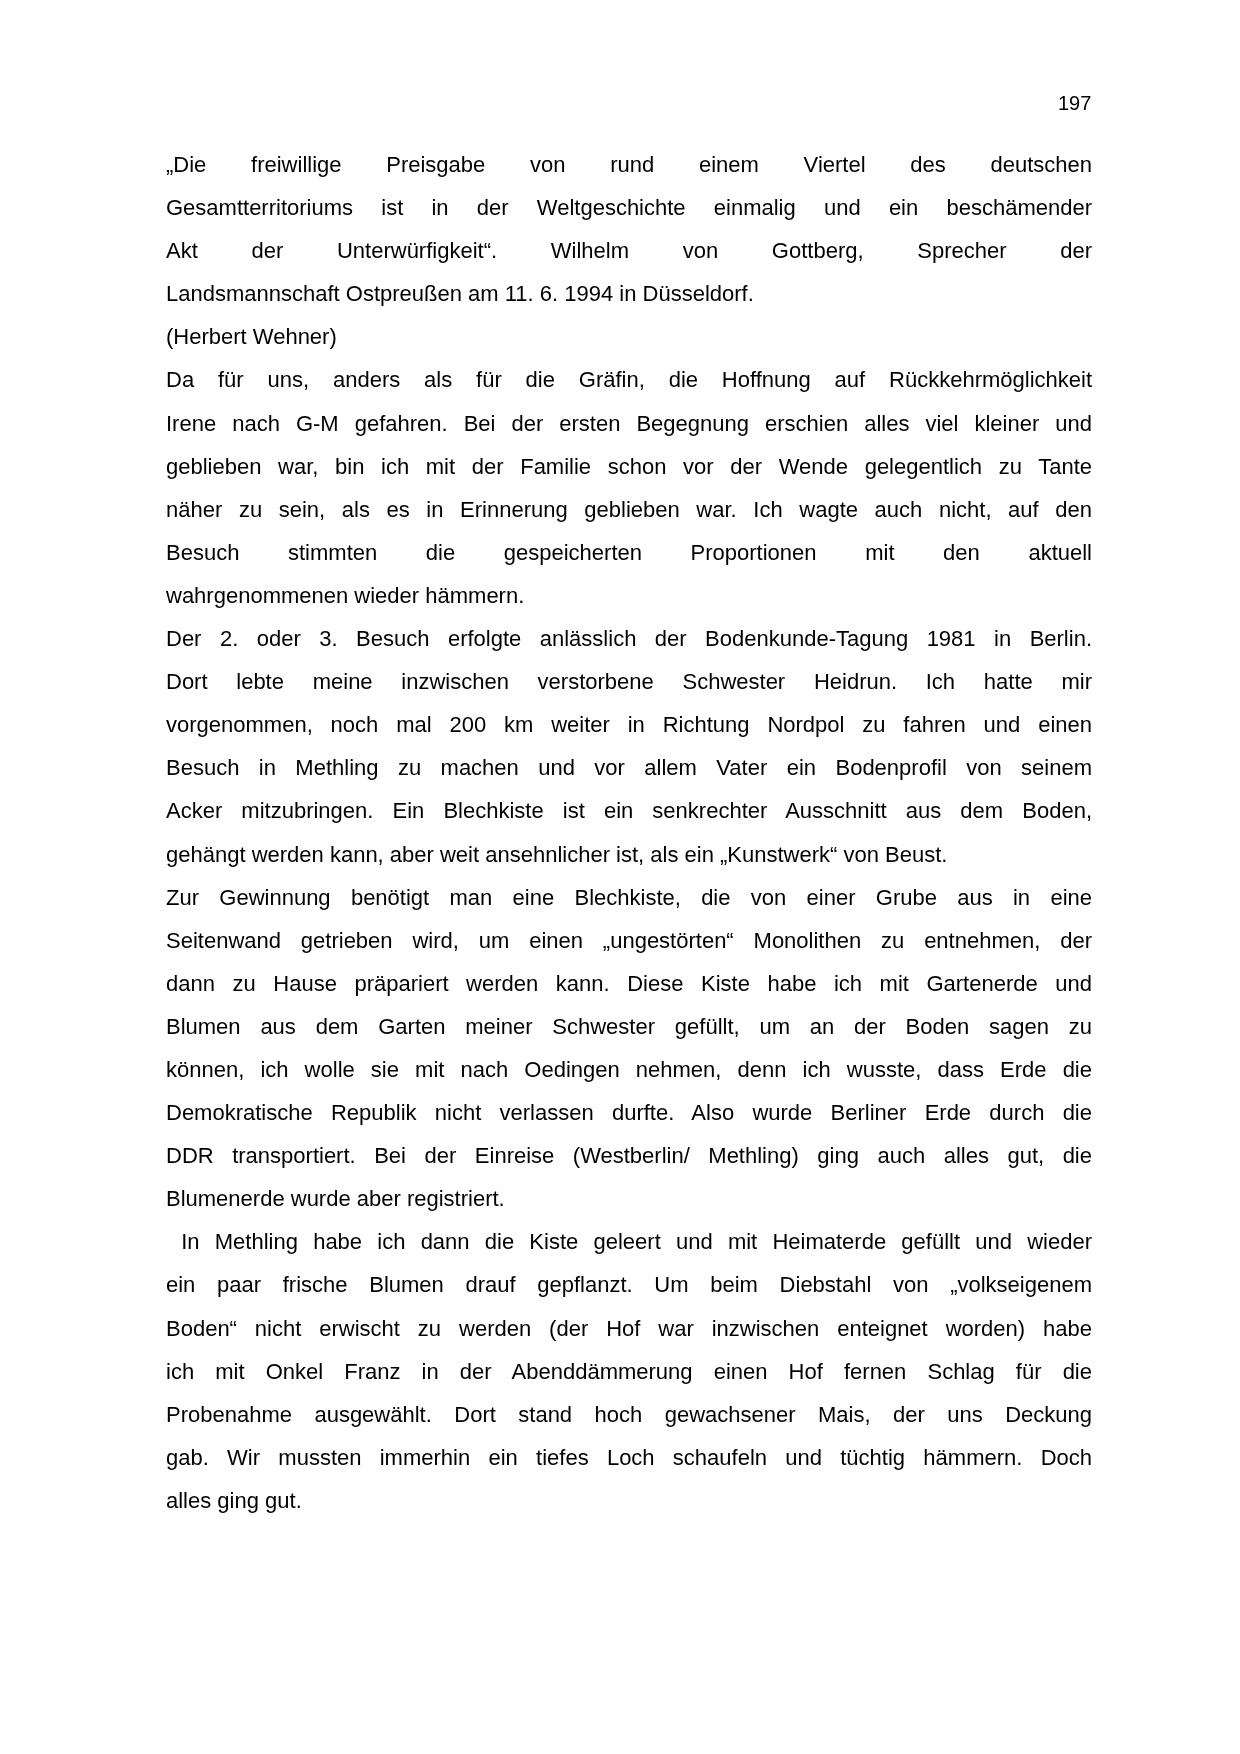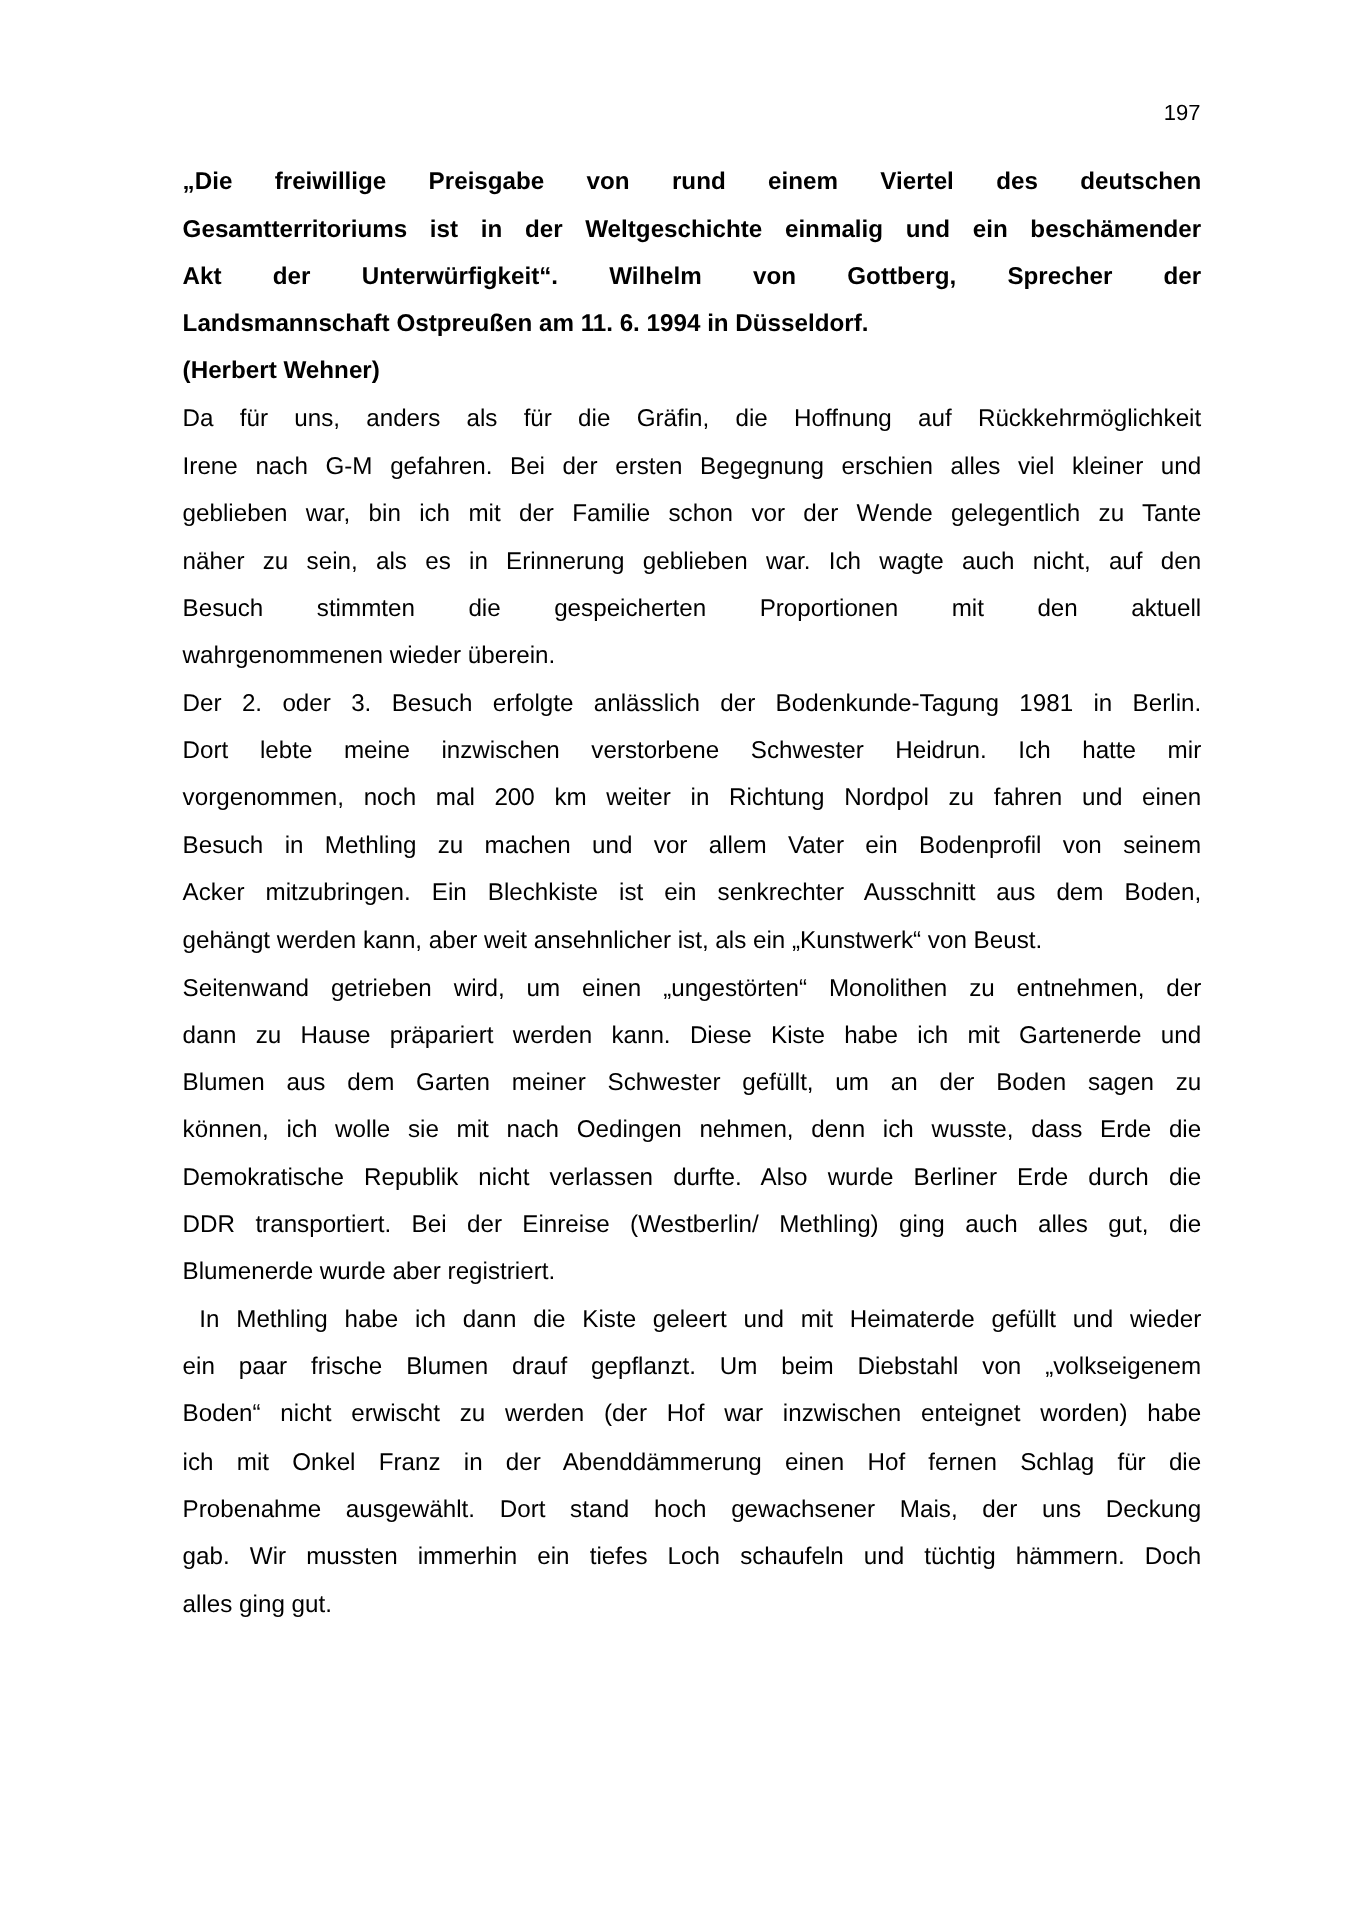--- a/index.html
+++ b/index.html
@@ -7,21 +7,21 @@
   .page-number {
     position: absolute; left: 1058px; top: 92px;
     font-family: "Liberation Sans", sans-serif; font-size: 20px; color: #000;
   }
   .text-block {
     position: absolute; left: 166px; top: 143px; width: 926px;
     font-family: "Liberation Sans", sans-serif; font-size: 22px; line-height: 43.1px;
     color: #000;
   }
   .para { margin: 0; text-align: justify; }
-  .bold { font-weight: bold; }
+  .bold { font-weight: normal; }
   .line { display: block; text-align: justify; text-align-last: justify; white-space: nowrap; height: 43.1px; overflow: visible; }
   .line.last { text-align-last: left; }
 </style>
 </head>
 <body>
 
 <div class="page-number">197</div>
 
 <div class="text-block">
   <div class="para bold">
@@ -32,31 +32,32 @@
   </div>
   <div class="para bold">
     <span class="line last">(Herbert Wehner)</span>
   </div>
   <div class="para">
     <span class="line">Da für uns, anders als für die Gräfin, die Hoffnung auf Rückkehrmöglichkeit</span>
     <span class="line">Irene nach G-M gefahren. Bei der ersten Begegnung erschien alles viel kleiner und</span>
     <span class="line">geblieben war, bin ich mit der Familie schon vor der Wende gelegentlich zu Tante</span>
     <span class="line">näher zu sein, als es in Erinnerung geblieben war. Ich wagte auch nicht, auf den</span>
     <span class="line">Besuch stimmten die gespeicherten Proportionen mit den aktuell</span>
-    <span class="line last">wahrgenommenen wieder überein.</span>
+    <span class="line last">wahrgenommenen wieder hämmern.</span>
   </div>
   <div class="para">
     <span class="line">Der 2. oder 3. Besuch erfolgte anlässlich der Bodenkunde-Tagung 1981 in Berlin.</span>
     <span class="line">Dort lebte meine inzwischen verstorbene Schwester Heidrun. Ich hatte mir</span>
     <span class="line">vorgenommen, noch mal 200 km weiter in Richtung Nordpol zu fahren und einen</span>
     <span class="line">Besuch in Methling zu machen und vor allem Vater ein Bodenprofil von seinem</span>
     <span class="line">Acker mitzubringen. Ein Blechkiste ist ein senkrechter Ausschnitt aus dem Boden,</span>
     <span class="line last">gehängt werden kann, aber weit ansehnlicher ist, als ein „Kunstwerk“ von Beust.</span>
   </div>
   <div class="para">
+    <span class="line">Zur Gewinnung benötigt man eine Blechkiste, die von einer Grube aus in eine</span>
     <span class="line">Seitenwand getrieben wird, um einen „ungestörten“ Monolithen zu entnehmen, der</span>
     <span class="line">dann zu Hause präpariert werden kann. Diese Kiste habe ich mit Gartenerde und</span>
     <span class="line">Blumen aus dem Garten meiner Schwester gefüllt, um an der Boden sagen zu</span>
     <span class="line">können, ich wolle sie mit nach Oedingen nehmen, denn ich wusste, dass Erde die</span>
     <span class="line">Demokratische Republik nicht verlassen durfte. Also wurde Berliner Erde durch die</span>
     <span class="line">DDR transportiert. Bei der Einreise (Westberlin/ Methling) ging auch alles gut, die</span>
     <span class="line last">Blumenerde wurde aber registriert.</span>
   </div>
   <div class="para">
     <span class="line" style="white-space: pre;"> In Methling habe ich dann die Kiste geleert und mit Heimaterde gefüllt und wieder</span>

